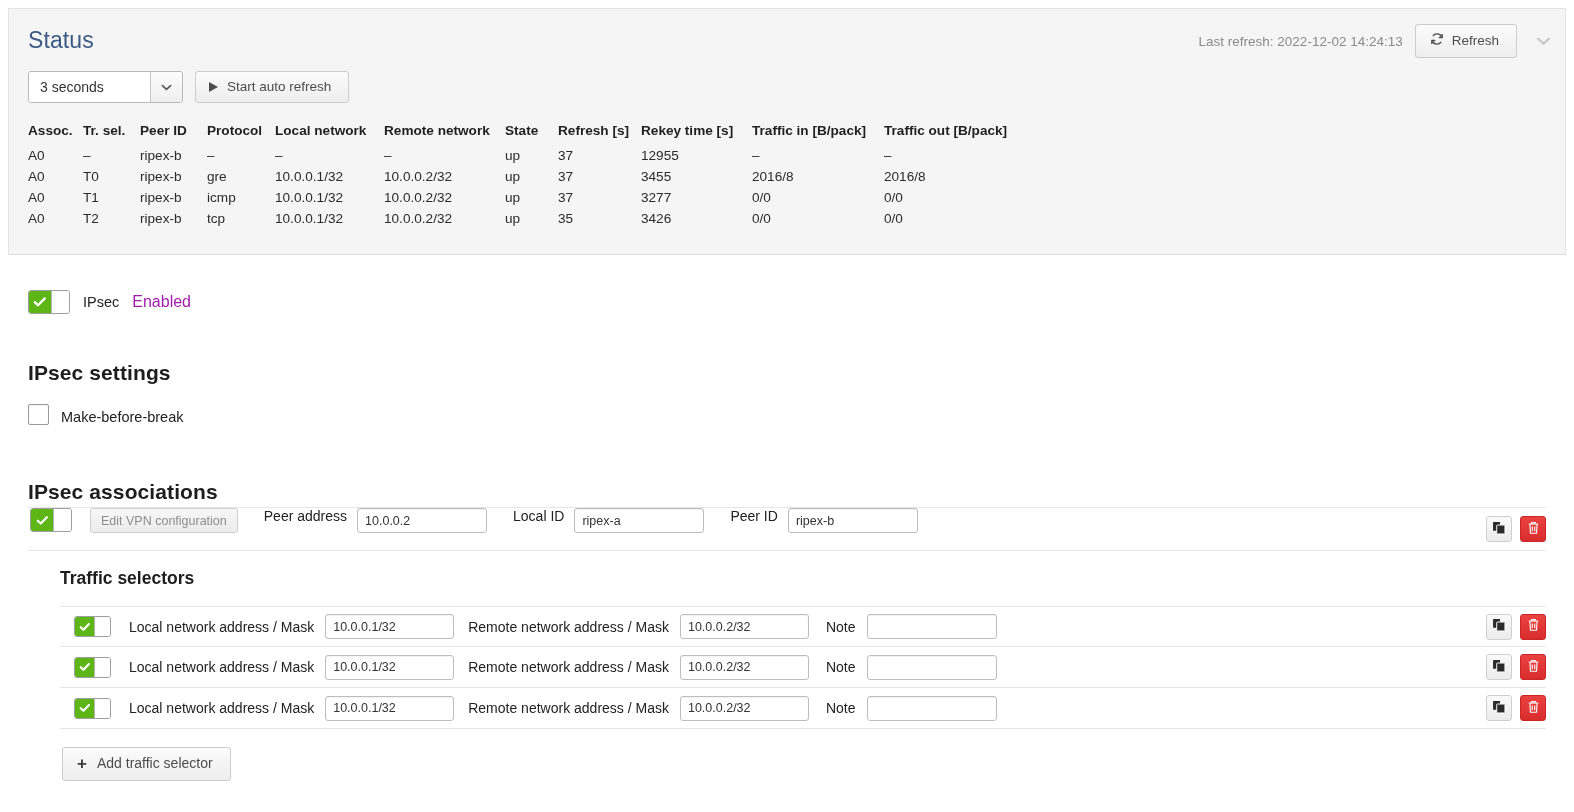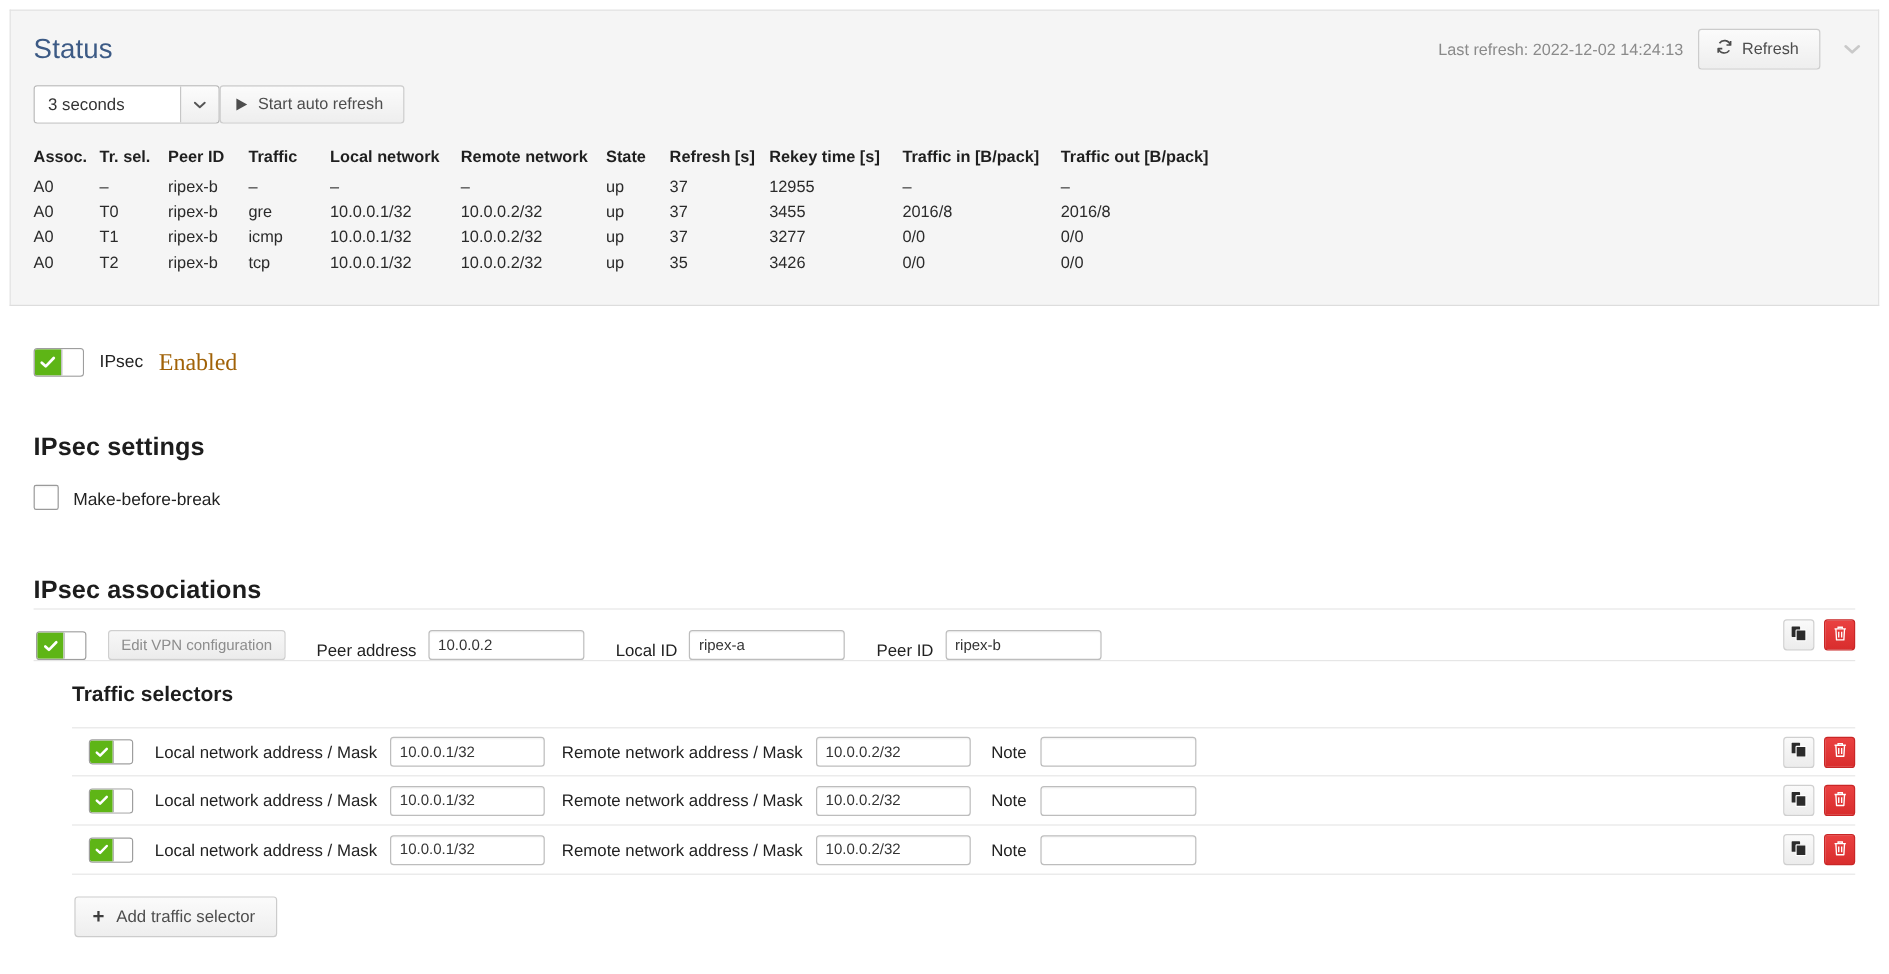--- a/index.html
+++ b/index.html
@@ -64,21 +64,21 @@
     width: 28px; height: 36px;
     display: flex; align-items: center; justify-content: center;
     cursor: pointer;
   }
   .chev-btn svg { display:block; }
 
   
   .refresh-controls {
     position: absolute;
     left: 19px; top: 62px;
-    display: flex; align-items: flex-end; 
+    display: flex; align-items: flex-end; gap: 12px;
   }
   .sel-wrap {
     display: flex;
     border: 1px solid #b9b9b9;
     border-radius: 3px;
     background: #ffffff;
     height: 32px;
     width: 155px;
     overflow: hidden;
   }
@@ -170,21 +170,21 @@
   }
   .toggle .knob {
     flex: 1;
     background: #ffffff;
     border-left: 1px solid #b5b5b5;
   }
   .toggle.small { width: 37px; height: 21px; }
   .toggle.small .on { width: 19px; }
   .tick { display:block; }
   .lbl-ipsec { font-size: 14.5px; color: #222; }
-  .lbl-enabled { font-size: 20px; color: #a16207; font-family: Liberation Serif, serif; }
+  .lbl-enabled { font-size: 16px; color: #a21caf; }
 
   h2.section {
     position: absolute;
     font-size: 21px;
     font-weight: bold;
     color: #1d1d1d;
     margin: 0;
     letter-spacing: .1px;
   }
   h3.sub {
@@ -210,21 +210,21 @@
   }
   .cb-label { font-size: 14.5px; color: #222; }
 
   
   .assoc-row {
     position: absolute;
     left: 28px; top: 251px;
     width: 1518px; height: 44px;
     border-top: 1px solid #e6e6e6;
     border-bottom: 1px solid #e6e6e6;
-    display: flex; align-items: flex-end;
+    display: flex; align-items: flex-start;
   }
   .field-label {
     font-size: 14px;
     color: #222;
     white-space: nowrap;
   }
   .tin {
     font-family: "Liberation Sans", sans-serif;
     font-size: 12.5px;
     color: #333;
@@ -338,21 +338,21 @@
         <span>Start auto refresh</span>
       </button>
     </div>
 
     <table class="status-table">
       <thead>
         <tr>
           <th>Assoc.</th>
           <th>Tr. sel.</th>
           <th>Peer ID</th>
-          <th>Traffic</th>
+          <th>Protocol</th>
           <th>Local network</th>
           <th>Remote network</th>
           <th>State</th>
           <th>Refresh [s]</th>
           <th>Rekey time [s]</th>
           <th>Traffic in [B/pack]</th>
           <th>Traffic out [B/pack]</th>
         </tr>
       </thead>
       <tbody>

